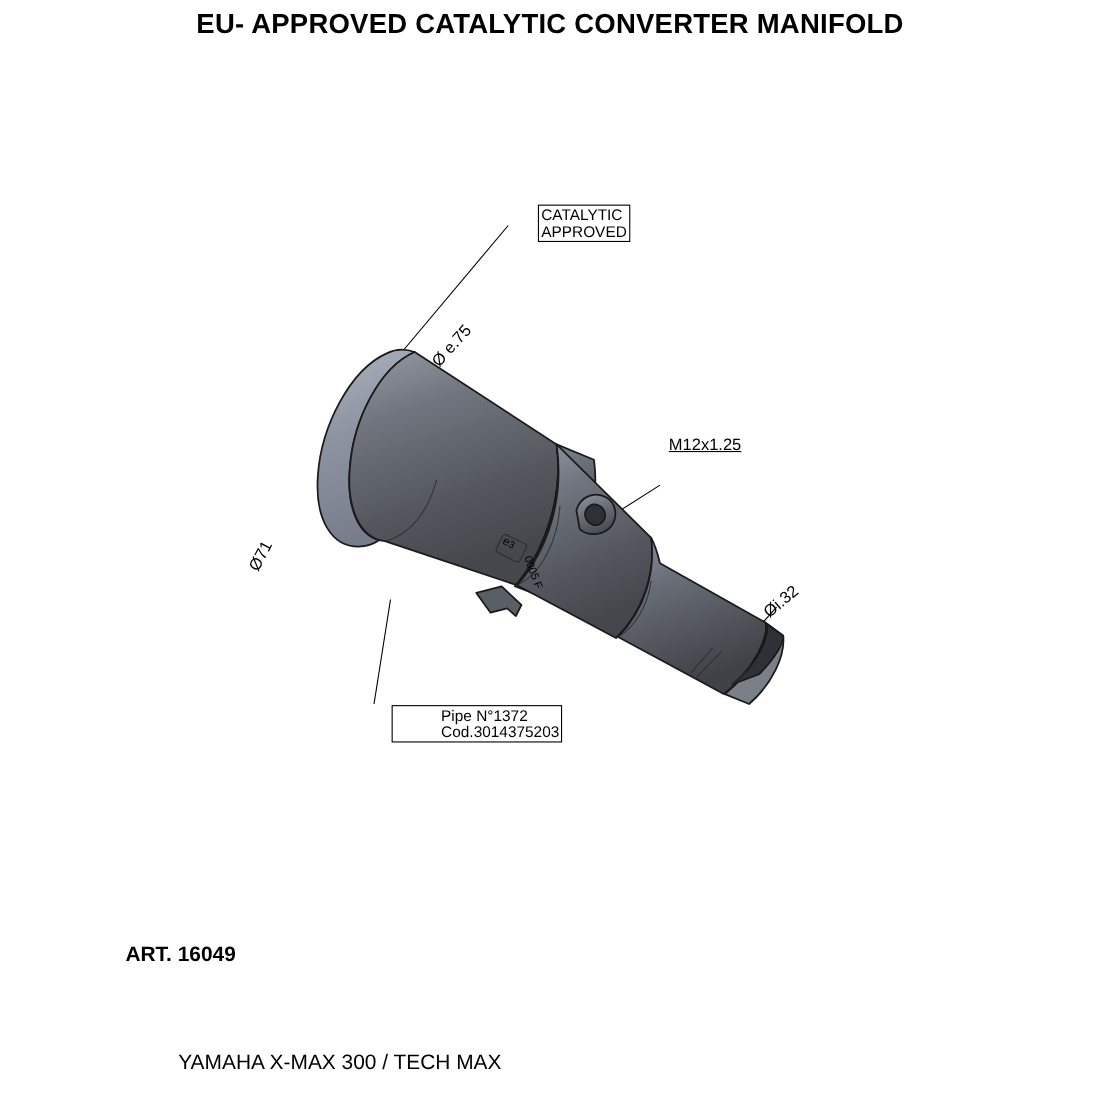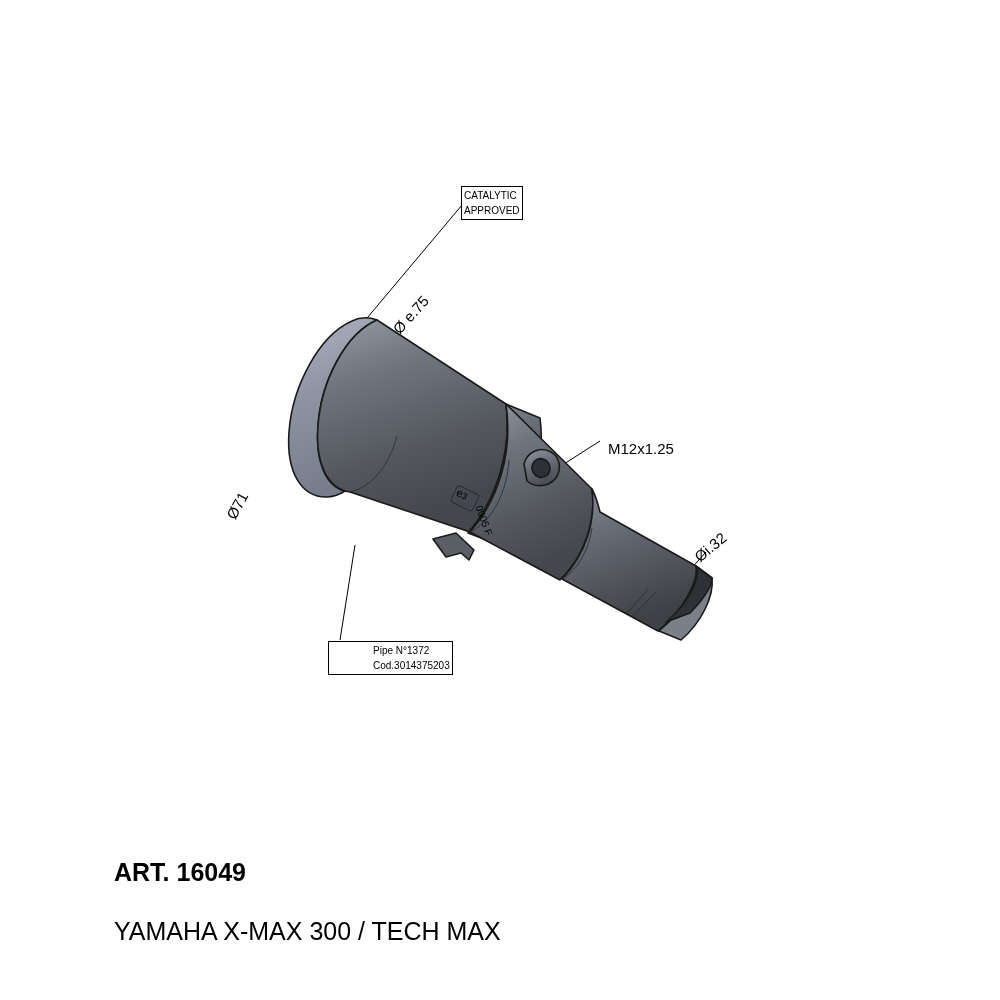--- a/index.html
+++ b/index.html
@@ -32,54 +32,56 @@
     white-space: nowrap;
   }
   #drawing {
     position: absolute;
     top: 0;
     left: 0;
   }
   .footer {
     position: absolute;
     left: 114px;
-    font-size: 25px;
+    font-size: 19px;
   }
   .footer.bold {
     font-weight: bold;
   }
   #art-line   { top: 858px; }
-  #model-line { top: 917px; }
+  #model-line { top: 956px; margin-left: 48px; }
   #suit-line  { top: 968px; }
   .label-box {
     position: absolute;
     border: 1px solid #000;
     background: #fff;
-    font-size: 10px;
+    font-size: 14px;
     line-height: 15px;
     padding: 1px 2px;
     white-space: nowrap;
+    margin-left: 28px;
   }
   .plain-label {
     position: absolute;
     font-size: 15px;
     white-space: nowrap;
   }
   .rot-label {
     position: absolute;
     font-size: 15px;
     white-space: nowrap;
     transform-origin: left bottom;
   }
 </style>
 </head>
 <body>
 
 <div id="page">
 
+  <div class="title">EU- APPROVED CATALYTIC CONVERTER MANIFOLD</div>
 
   <svg id="drawing" width="1000" height="1000" viewBox="0 0 1000 1000">
 
     <defs>
       <linearGradient id="gradBody" x1="0" y1="0" x2="0.25" y2="1">
         <stop offset="0%" stop-color="#8d939d"></stop>
         <stop offset="28%" stop-color="#6d727c"></stop>
         <stop offset="62%" stop-color="#55595f"></stop>
         <stop offset="100%" stop-color="#45484d"></stop>
       </linearGradient>
@@ -160,21 +162,21 @@
   <div class="label-box" style="left:461px; top:186px;">
     <div>CATALYTIC</div>
     <div>APPROVED</div>
   </div>
 
   <div class="label-box" style="left:328px; top:641px;padding-left:44px;">
     <div>Pipe N°1372</div>
     <div>Cod.3014375203</div>
   </div>
 
-  <div class="plain-label" style="left:608px; top:440px;">M12x1.25</div>
+  <div class="plain-label" style="left:608px; top:396px;text-decoration:underline;">M12x1.25</div>
 
   <div class="rot-label" style="left:402px; top:320px; transform: rotate(-48deg);">Ø e.75</div>
 
   <div class="rot-label" style="left:238px; top:505px; transform: rotate(-62deg);">Ø71</div>
 
   <div class="rot-label" style="left:702px; top:548px; transform: rotate(-40deg);">Øi.32</div>
 
   <div class="plain-label" style="left:460px; top:486px; font-size:11px; transform: rotate(26deg); transform-origin:left top;">
     <span>e</span><span style="font-size:9px;">3</span>
   </div>

